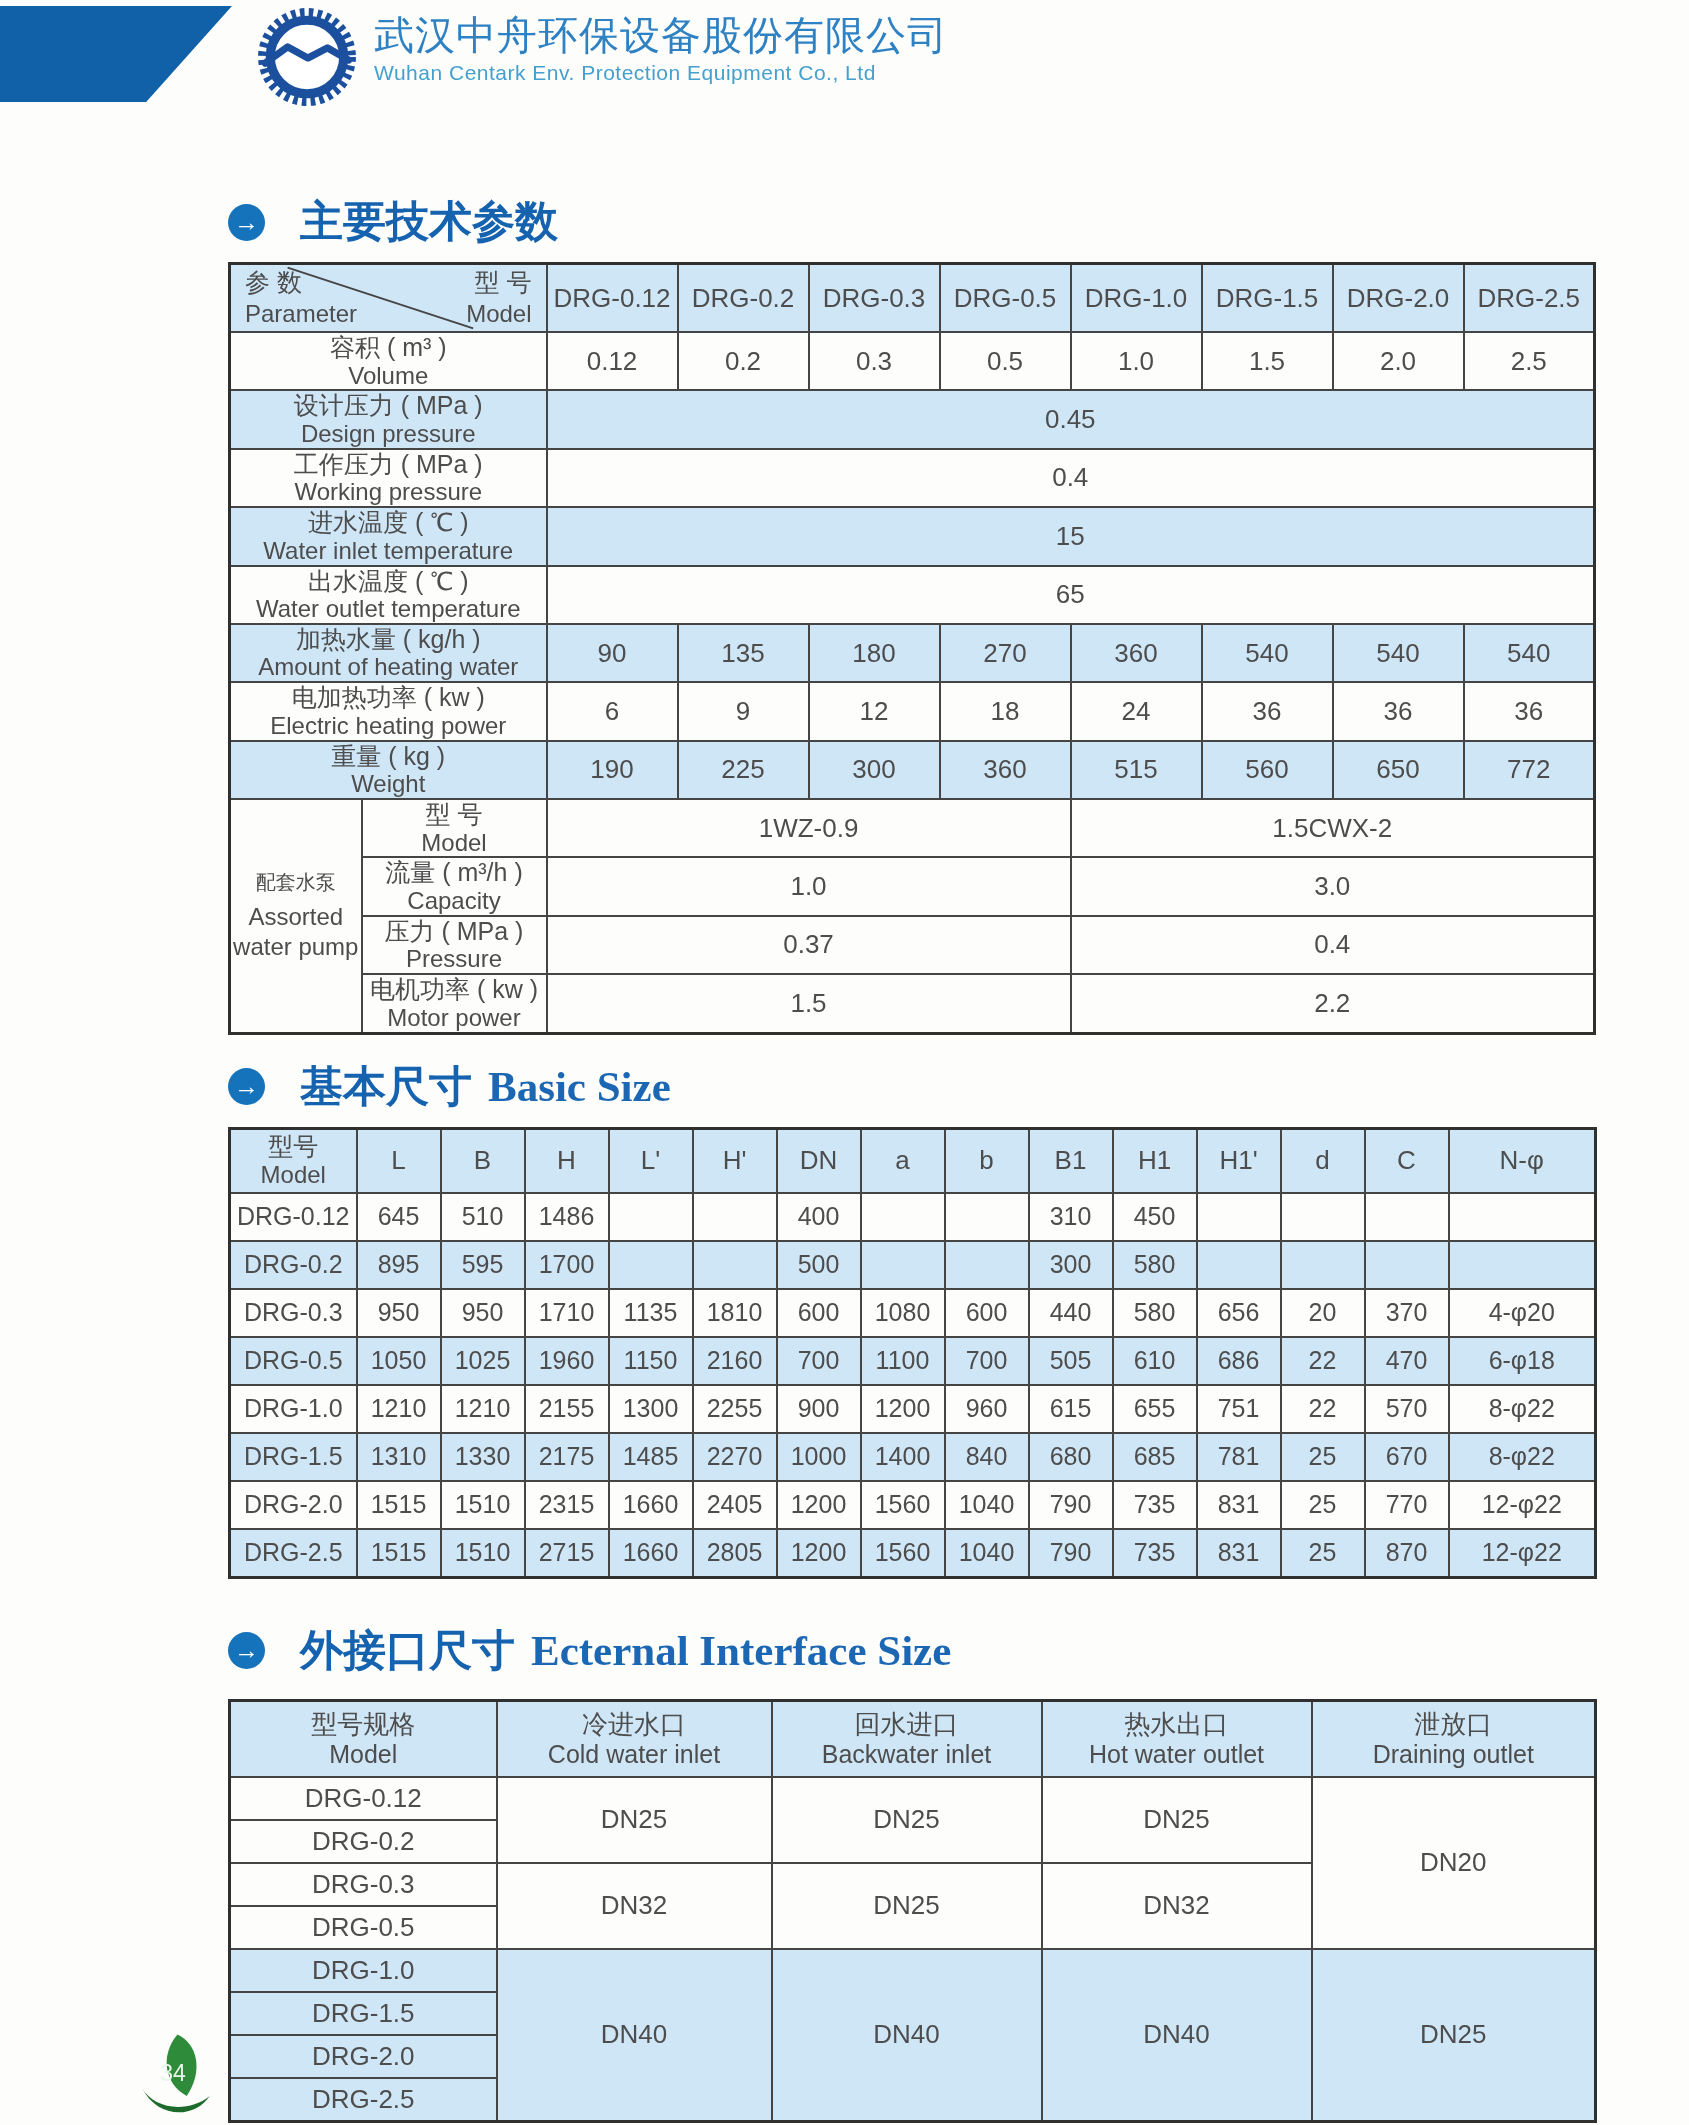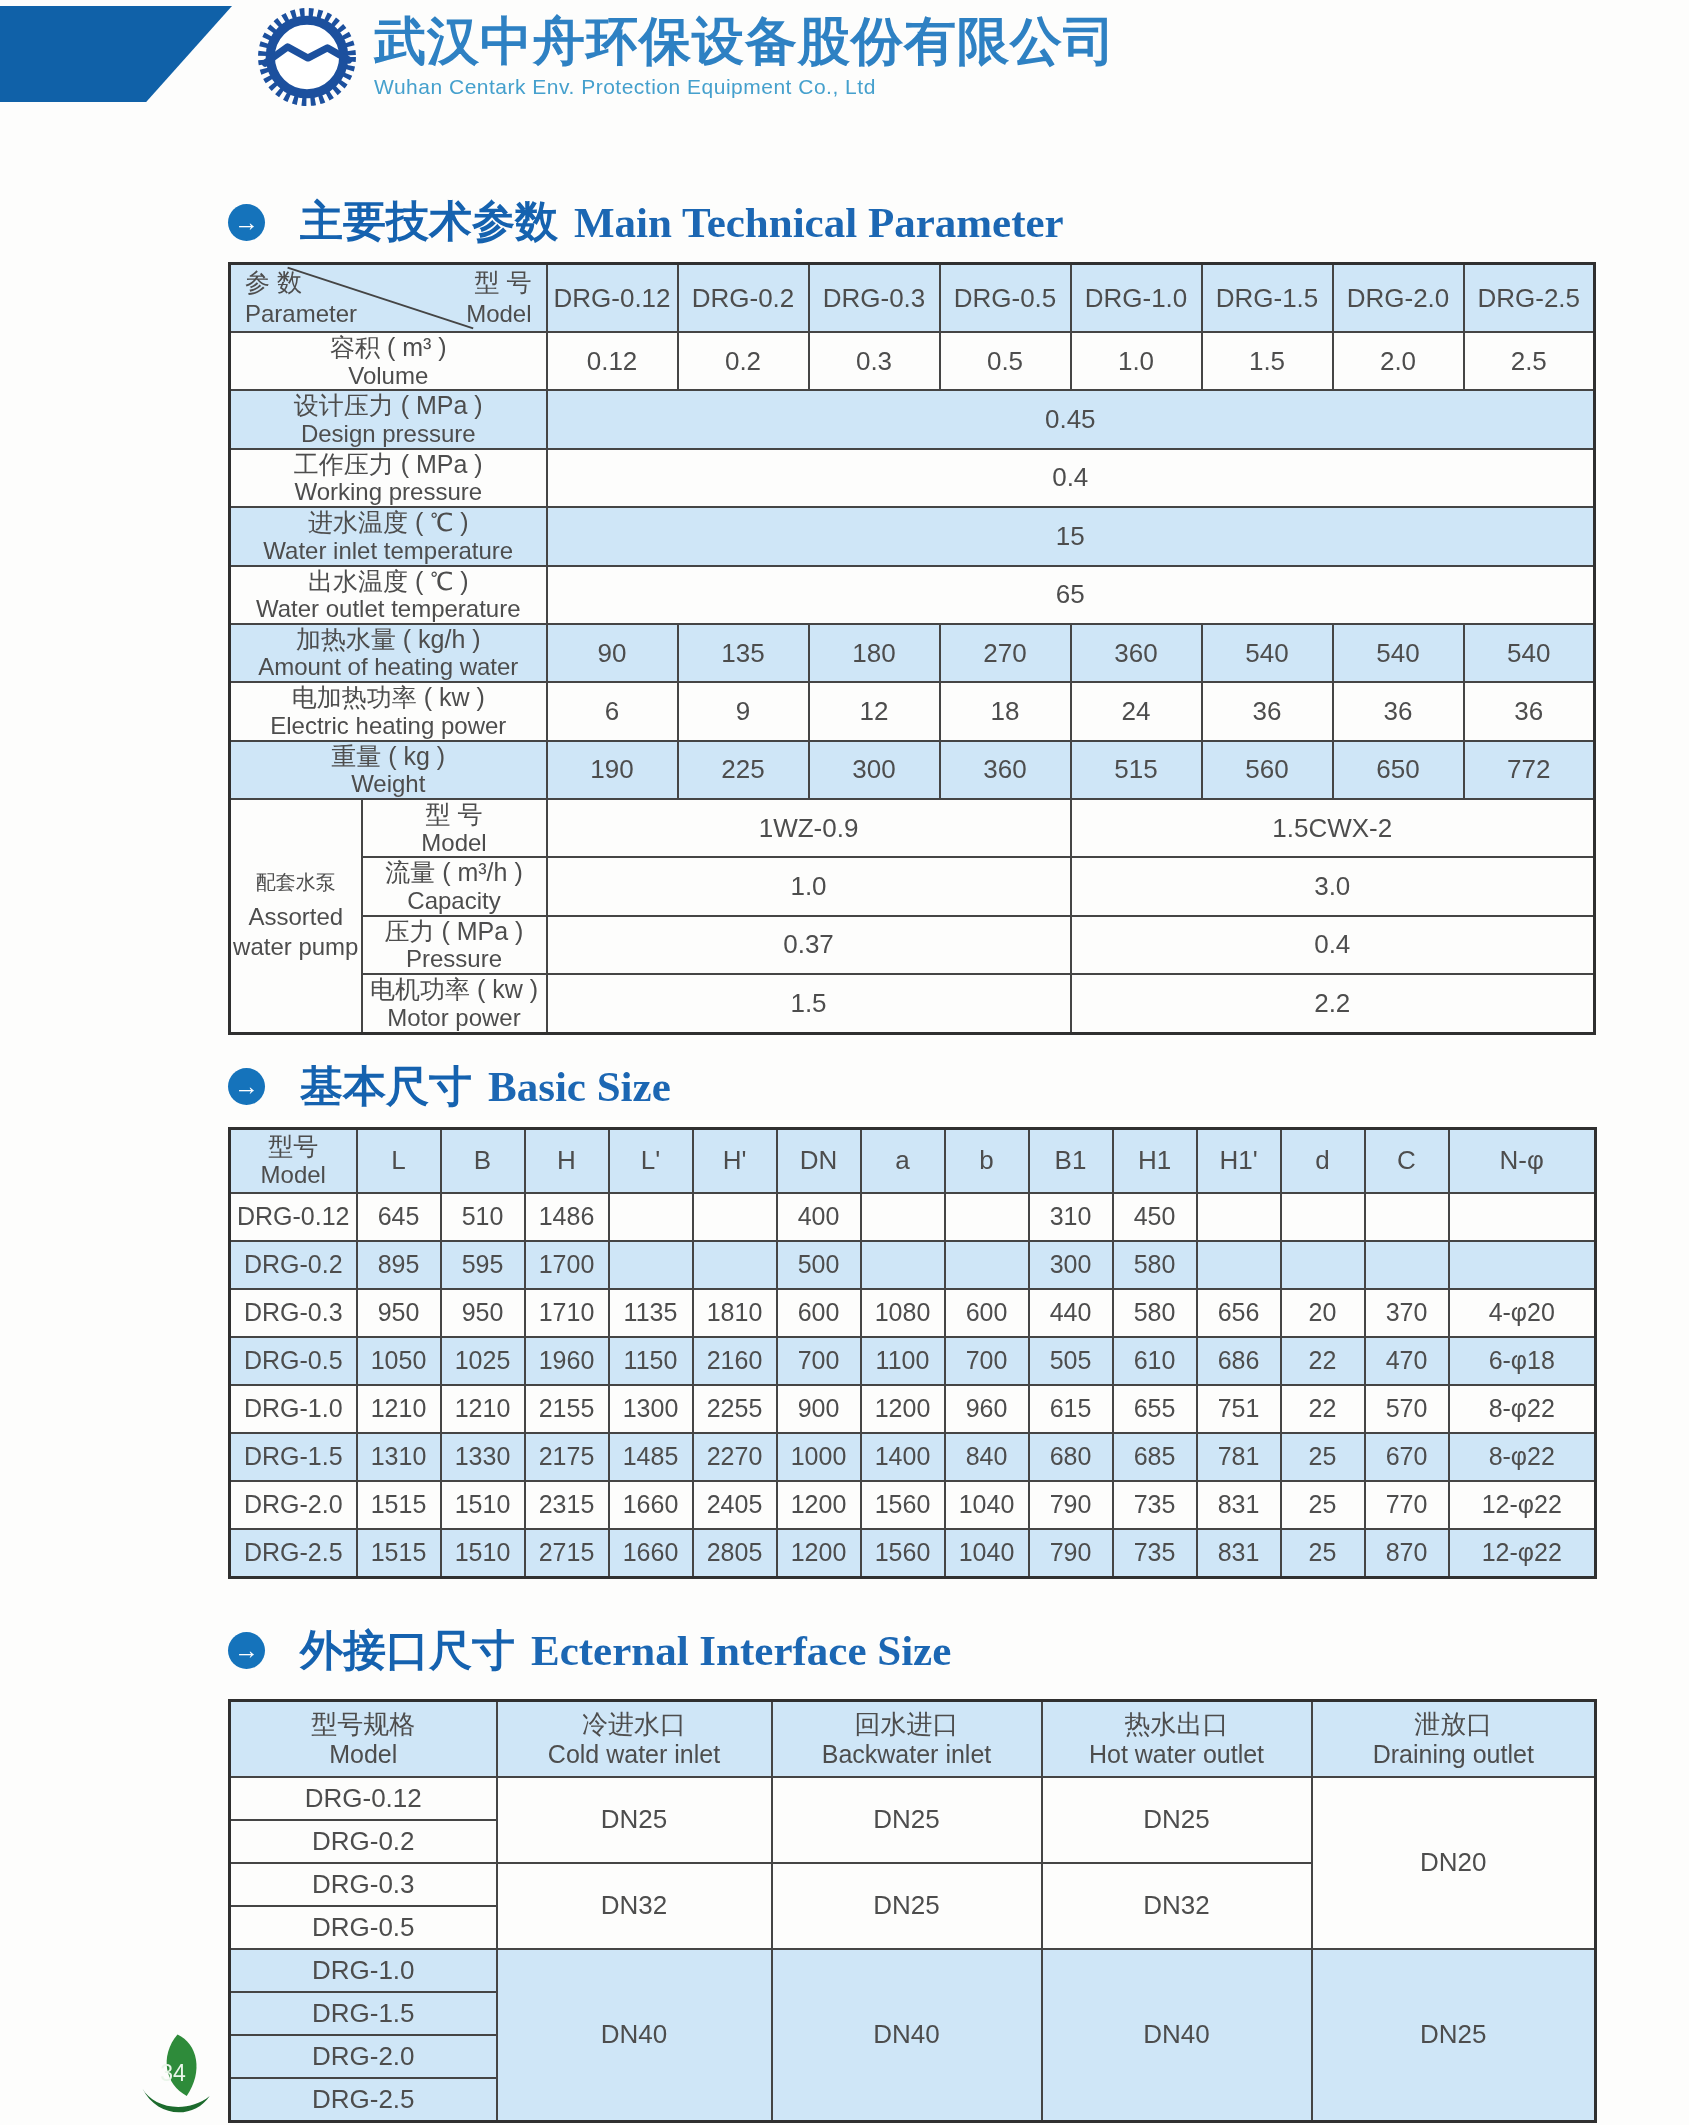--- a/index.html
+++ b/index.html
@@ -6,21 +6,21 @@
   body{
     width:1689px;height:2125px;background:#fdfdfc;position:relative;
     font-family:"Liberation Sans", sans-serif;color:#4d4d4d;overflow:hidden;
   }
   
   .hdr{position:relative;height:110px;}
   .wedge{position:absolute;left:0;top:6px;width:232px;height:96px;background:#1061a8;
     clip-path:polygon(0 0,100% 0,63% 100%,0 100%);}
   .logo{position:absolute;left:256px;top:6px;width:102px;height:102px;}
   .cotext{position:absolute;left:374px;top:12px;}
-  .co-zh{font-size:52px;font-weight:bold;color:#2e81c3;letter-spacing:1px;line-height:1.15;}
+  .co-zh{font-size:40px;font-weight:normal;color:#2e81c3;letter-spacing:1px;line-height:1.15;}
   .co-en{font-size:21px;color:#45a0cd;margin-top:3px;letter-spacing:.5px;}
   
   .content{margin-left:228px;width:1366px;}
   .sec-title{display:flex;align-items:center;gap:16px;height:52px;}
   .bullet{width:37px;height:37px;border-radius:50%;background:#1573bb;color:#fff;flex:0 0 37px;
     display:flex;align-items:center;justify-content:center;font-size:25px;font-weight:bold;}
   .st-zh{font-size:43px;font-weight:bold;color:#1562af;margin-left:19px;}
   .st-en{font-size:43px;font-weight:bold;color:#1c67b3;font-family:"Liberation Serif",serif;}
   .mt1{margin-top:86px;} .mt2{margin-top:26px;} .mt3{margin-top:46px;}
   
@@ -60,21 +60,20 @@
     <div class="co-zh">武汉中舟环保设备股份有限公司</div>
     <div class="co-en">Wuhan Centark Env. Protection Equipment Co., Ltd</div>
   </div>
 </div>
 
 <div class="content">
 
   <div class="sec-title mt1">
     <span class="bullet">→</span>
     <span class="st-zh">主要技术参数</span>
-    <span class="st-en">Main Technical Parameter</span>
   </div>
 
   <table class="t1">
     <colgroup>
       <col style="width:132px">
         <col style="width:185px">
       <col style="width:131px">
         <col style="width:131px">
         <col style="width:131px">
         <col style="width:131px">

